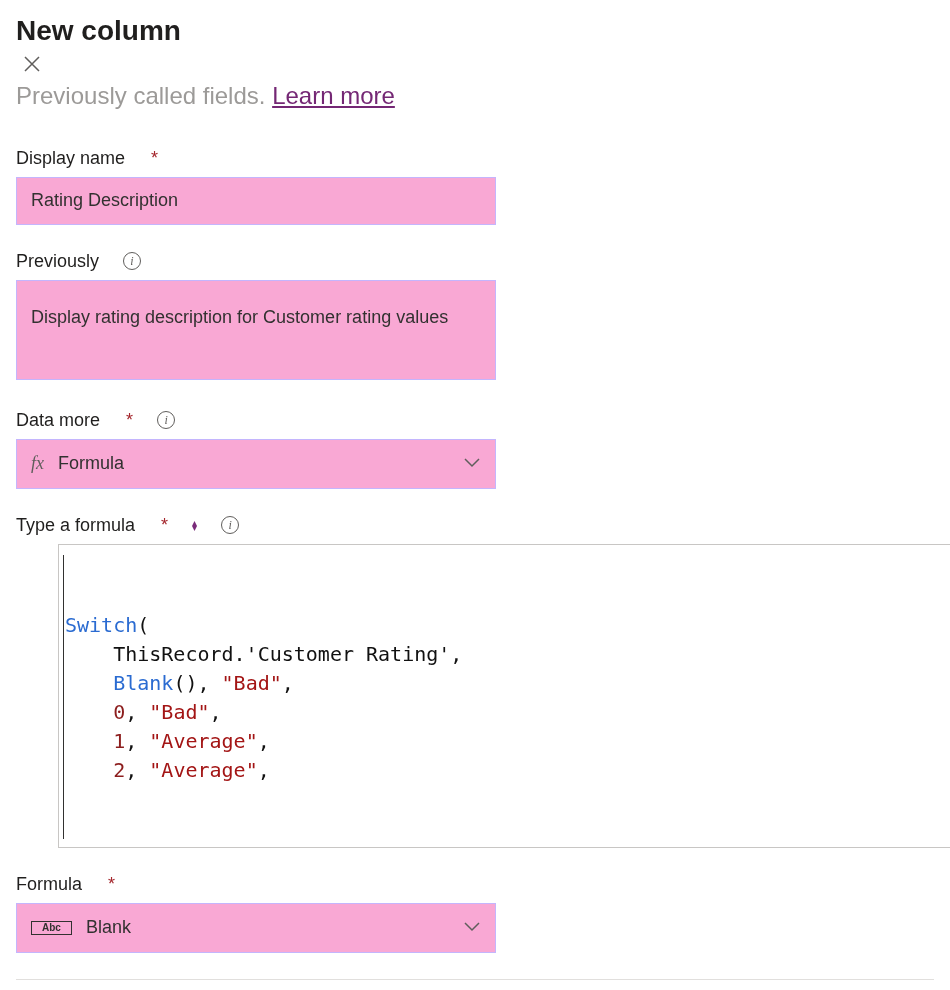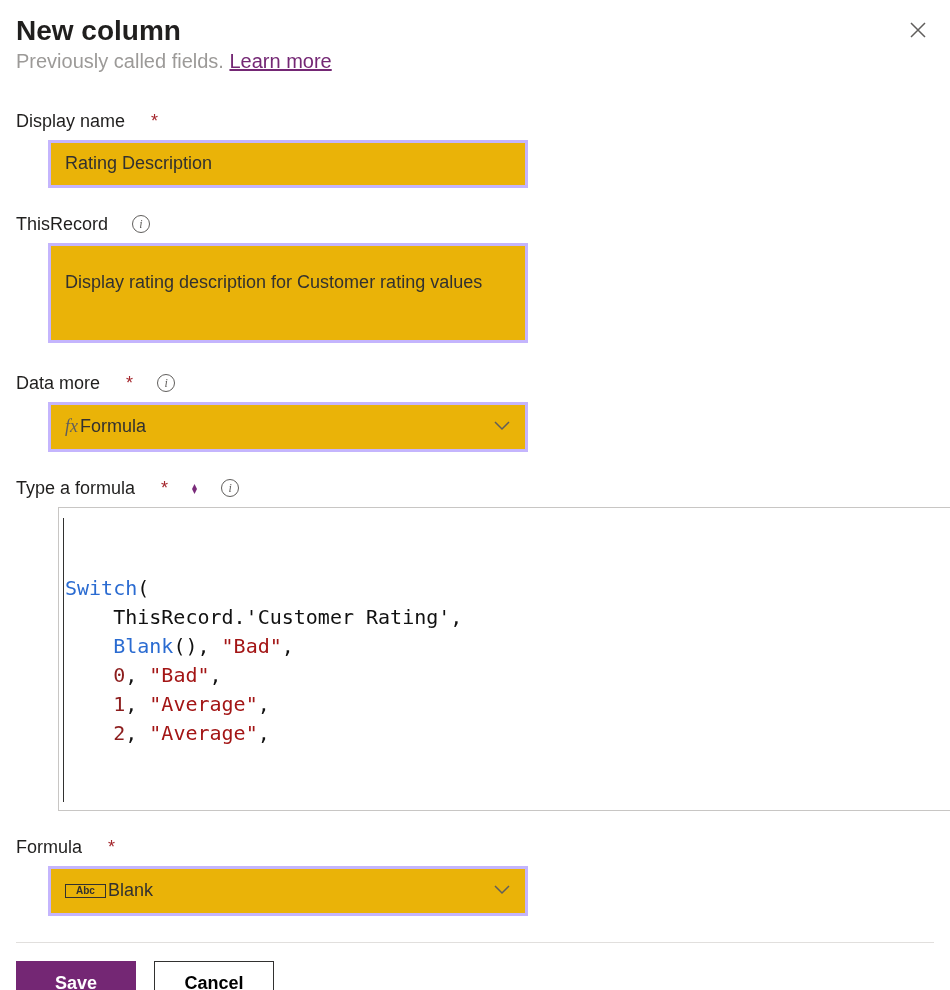--- a/index.html
+++ b/index.html
@@ -9,37 +9,38 @@
     font-family: "Segoe UI", -apple-system, BlinkMacSystemFont, sans-serif;
     color: #323130;
     background: #fff;
     width: 950px;
   }
   .header-row {
     display: flex;
     justify-content: space-between;
     align-items: flex-start;
     margin-bottom: 2px;
+    flex-direction: column;
   }
   .title {
     font-size: 28px;
     font-weight: 600;
     color: #201f1e;
     line-height: 1.2;
   }
   .close-btn {
     width: 32px; height: 32px;
     display: flex; align-items: center; justify-content: center;
     cursor: pointer;
     font-size: 20px;
     color: #605e5c;
   }
   .close-btn svg { stroke: #605e5c; stroke-width: 1.5; }
   .subtitle {
-    font-size: 20px;
+    font-size: 24px;
     color: #9c9a98;
     margin-bottom: 38px;
   }
   .subtitle a {
     color: #742774;
     text-decoration: underline;
   }
   .field-group { margin-bottom: 26px; }
   .field-label {
     font-size: 18px;
@@ -66,46 +67,45 @@
   }
   .expand-icon {
     display: inline-flex;
     flex-direction: column;
     color: #7a2b7a;
     font-size: 10px;
     line-height: 5px;
   }
   .text-input, .text-area, .select-box {
     width: 480px;
-    border: 3px solid #c4b5fd;
+    border: 1px solid #c4b5fd;
     font-family: inherit;
     font-size: 18px;
     color: #323130;
-    background: #eab308;
-    margin-left: 32px;
+    background: #f9a8d4;
   }
   .text-input {
     padding: 10px 14px;
     height: 48px;
   }
   .text-area {
     padding: 24px 14px;
     height: 100px;
     resize: none;
     line-height: 1.4;
   }
   .select-box {
     height: 50px;
     display: flex;
     align-items: center;
     padding: 0 14px;
     justify-content: space-between;
     cursor: pointer;
   }
-  .select-left { display:flex; align-items:center; gap:2px;justify-content:flex-end; }
+  .select-left { display:flex; align-items:center; gap:14px;justify-content:flex-end; }
   .chev { color:#605e5c; }
   .chev svg { stroke:#605e5c; stroke-width:1.5; fill:none; }
   .fx-icon {
     font-style: italic;
     font-family: Georgia, 'Times New Roman', serif;
     color: #605e5c;
     font-size: 18px;
   }
   .abc-icon {
     border: 1px solid #323130;
@@ -182,21 +182,21 @@
 <div class="field-group">
   <div class="field-label">
     <span>Display name</span>
     <span class="req">*</span>
   </div>
   <input type="text" class="text-input" value="Rating Description" style="">
 </div>
 
 <div class="field-group">
   <div class="field-label">
-    <span>ThisRecord</span>
+    <span>Previously</span>
     <span class="info-icon">i</span>
   </div>
   <textarea class="text-area" style="">Display rating description for Customer rating values</textarea>
 </div>
 
 <div class="field-group">
   <div class="field-label">
     <span>Data more</span>
     <span class="req">*</span>
     <span class="info-icon">i</span>

